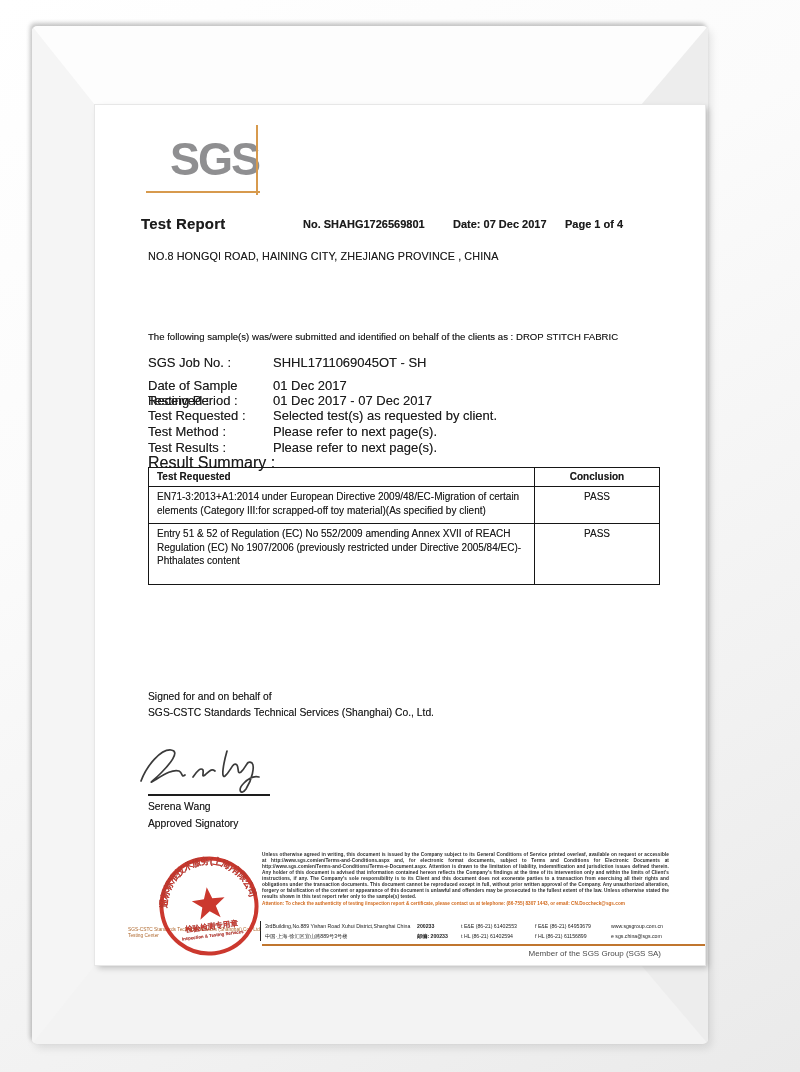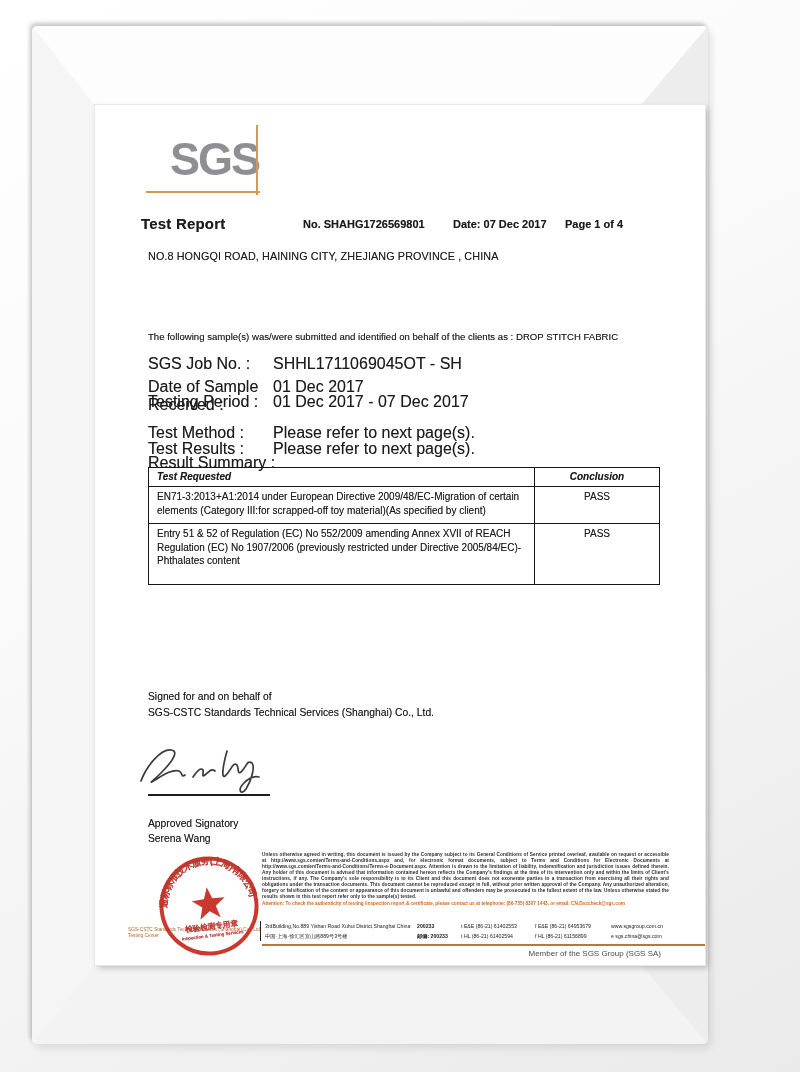--- a/index.html
+++ b/index.html
@@ -39,40 +39,40 @@
   
   .rpt-title { left:46px; top:110px; font-size:15px; font-weight:700; letter-spacing:0.2px; }
   .rpt-no   { left:208px; top:113px; font-size:11px; font-weight:600; }
   .rpt-date { left:358px; top:113px; font-size:11px; font-weight:600; }
   .rpt-page { left:470px; top:113px; font-size:11px; font-weight:600;text-align:center; }
   
   .client { left:53px; top:143px; font-size:10.8px; line-height:17px; letter-spacing:0.1px; }
   
   .intro { left:53px; top:226px; width:520px; font-size:9.6px; }
   
-  .field-row { left:53px; width:520px; font-size:16px; display:flex; }
+  .field-row { left:53px; width:520px; font-size:13px; display:flex; }
   .field-label { width:125px; flex:0 0 125px; }
   .field-value { flex:1; }
   
   .summary-label { left:53px; top:349px; font-size:16px; }
   table.result { position:absolute; left:53px; top:362px; width:512px;
                  border-collapse:collapse; table-layout:fixed; }
   table.result th, table.result td { border:1.6px solid #161616; font-size:10px;
                  vertical-align:top; }
-  table.result th { text-align:left; padding:3px 8px 4px 8px; font-weight:700;font-style:italic; }
+  table.result th { text-align:left; padding:3px 8px 4px 8px; font-weight:700; }
   table.result th.ccol, table.result td.ccol { width:125px; text-align:center;margin-left:36px; }
   table.result td { padding:3px 8px 6px 8px; line-height:13.5px; }
   table.result td.ccol { font-weight:400; }
   tr.row2 td { padding-bottom:16px; }
   
   .signed1 { left:53px; top:586px; font-size:10.3px; }
   .signed2 { left:53px; top:602px; font-size:10.3px; }
   .sig-svg { left:40px; top:630px; }
   .sig-line { left:53px; top:689px; width:122px; height:2px; background:#1d1d1d; }
-  .sig-name { left:53px; top:696px; font-size:10.3px;margin-top:32px; }
+  .sig-name { left:53px; top:696px; font-size:10.3px; }
   .sig-role { left:53px; top:713px; font-size:10.3px; }
   
   .disclaimer-wrap { left:167px; top:747px; width:407px; }
   .disclaimer { font-size:4.7px; line-height:6px; text-align:justify; color:#2d2d2d;
                 font-weight:600; letter-spacing:0.1px; text-shadow:none; }
   .attention { margin-top:1px; font-size:4.7px; line-height:6px; color:#d26a1d;
                font-weight:700; text-shadow:none; }
   .addr-block { left:165px; top:816px; width:412px; border-left:1.5px solid #222;
                 padding-left:4px; font-size:5.2px; color:#222; text-shadow:none; }
   .addr-row { display:flex; line-height:10px; align-items:baseline; }
@@ -116,20 +116,24 @@
         <span class="field-value">SHHL1711069045OT - SH</span>
       </div>
       <div class="abs field-row" style="top:273px">
         <span class="field-label">Date of Sample Received :</span>
         <span class="field-value">01 Dec 2017</span>
       </div>
       <div class="abs field-row" style="top:288px">
         <span class="field-label">Testing Period :</span>
         <span class="field-value">01 Dec 2017 - 07 Dec 2017</span>
       </div>
+      <div class="abs field-row" style="top:303px">
+        <span class="field-label">Test Requested :</span>
+        <span class="field-value">Selected test(s) as requested by client.</span>
+      </div>
       <div class="abs field-row" style="top:319px">
         <span class="field-label">Test Method :</span>
         <span class="field-value">Please refer to next page(s).</span>
       </div>
       <div class="abs field-row" style="top:335px">
         <span class="field-label">Test Results :</span>
         <span class="field-value">Please refer to next page(s).</span>
       </div>
 
       <div class="abs summary-label">Result Summary :</div>

